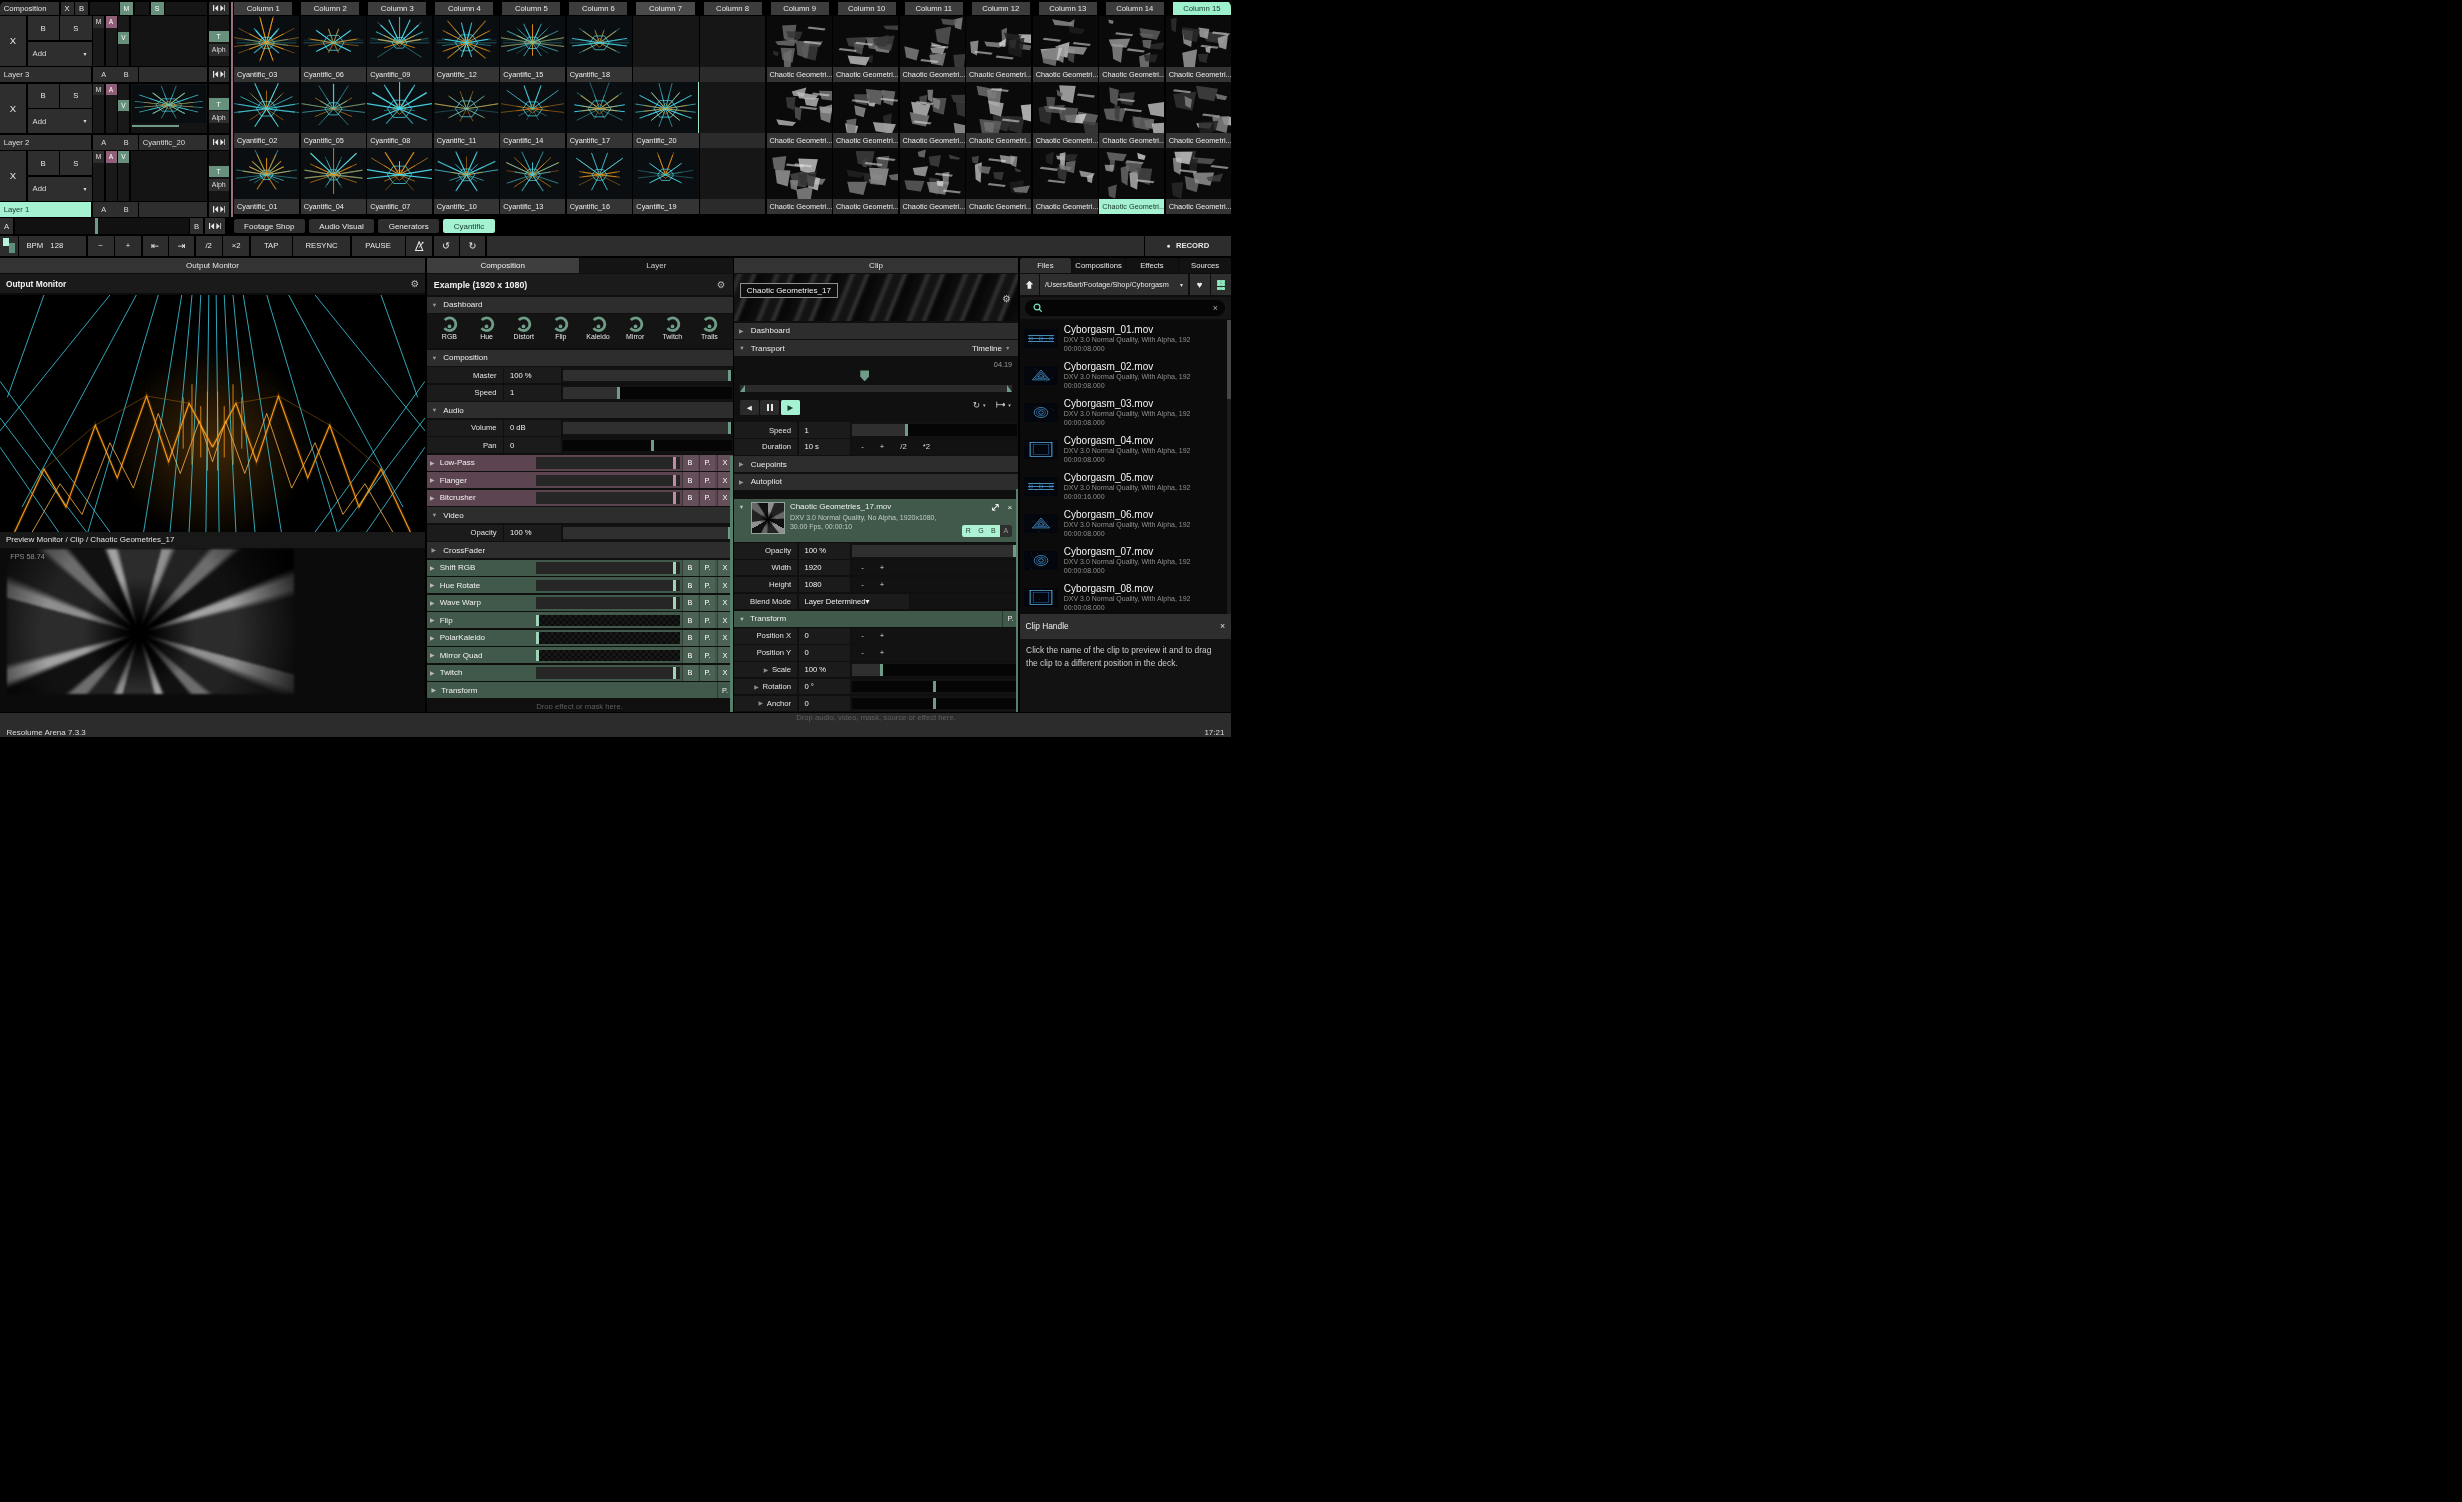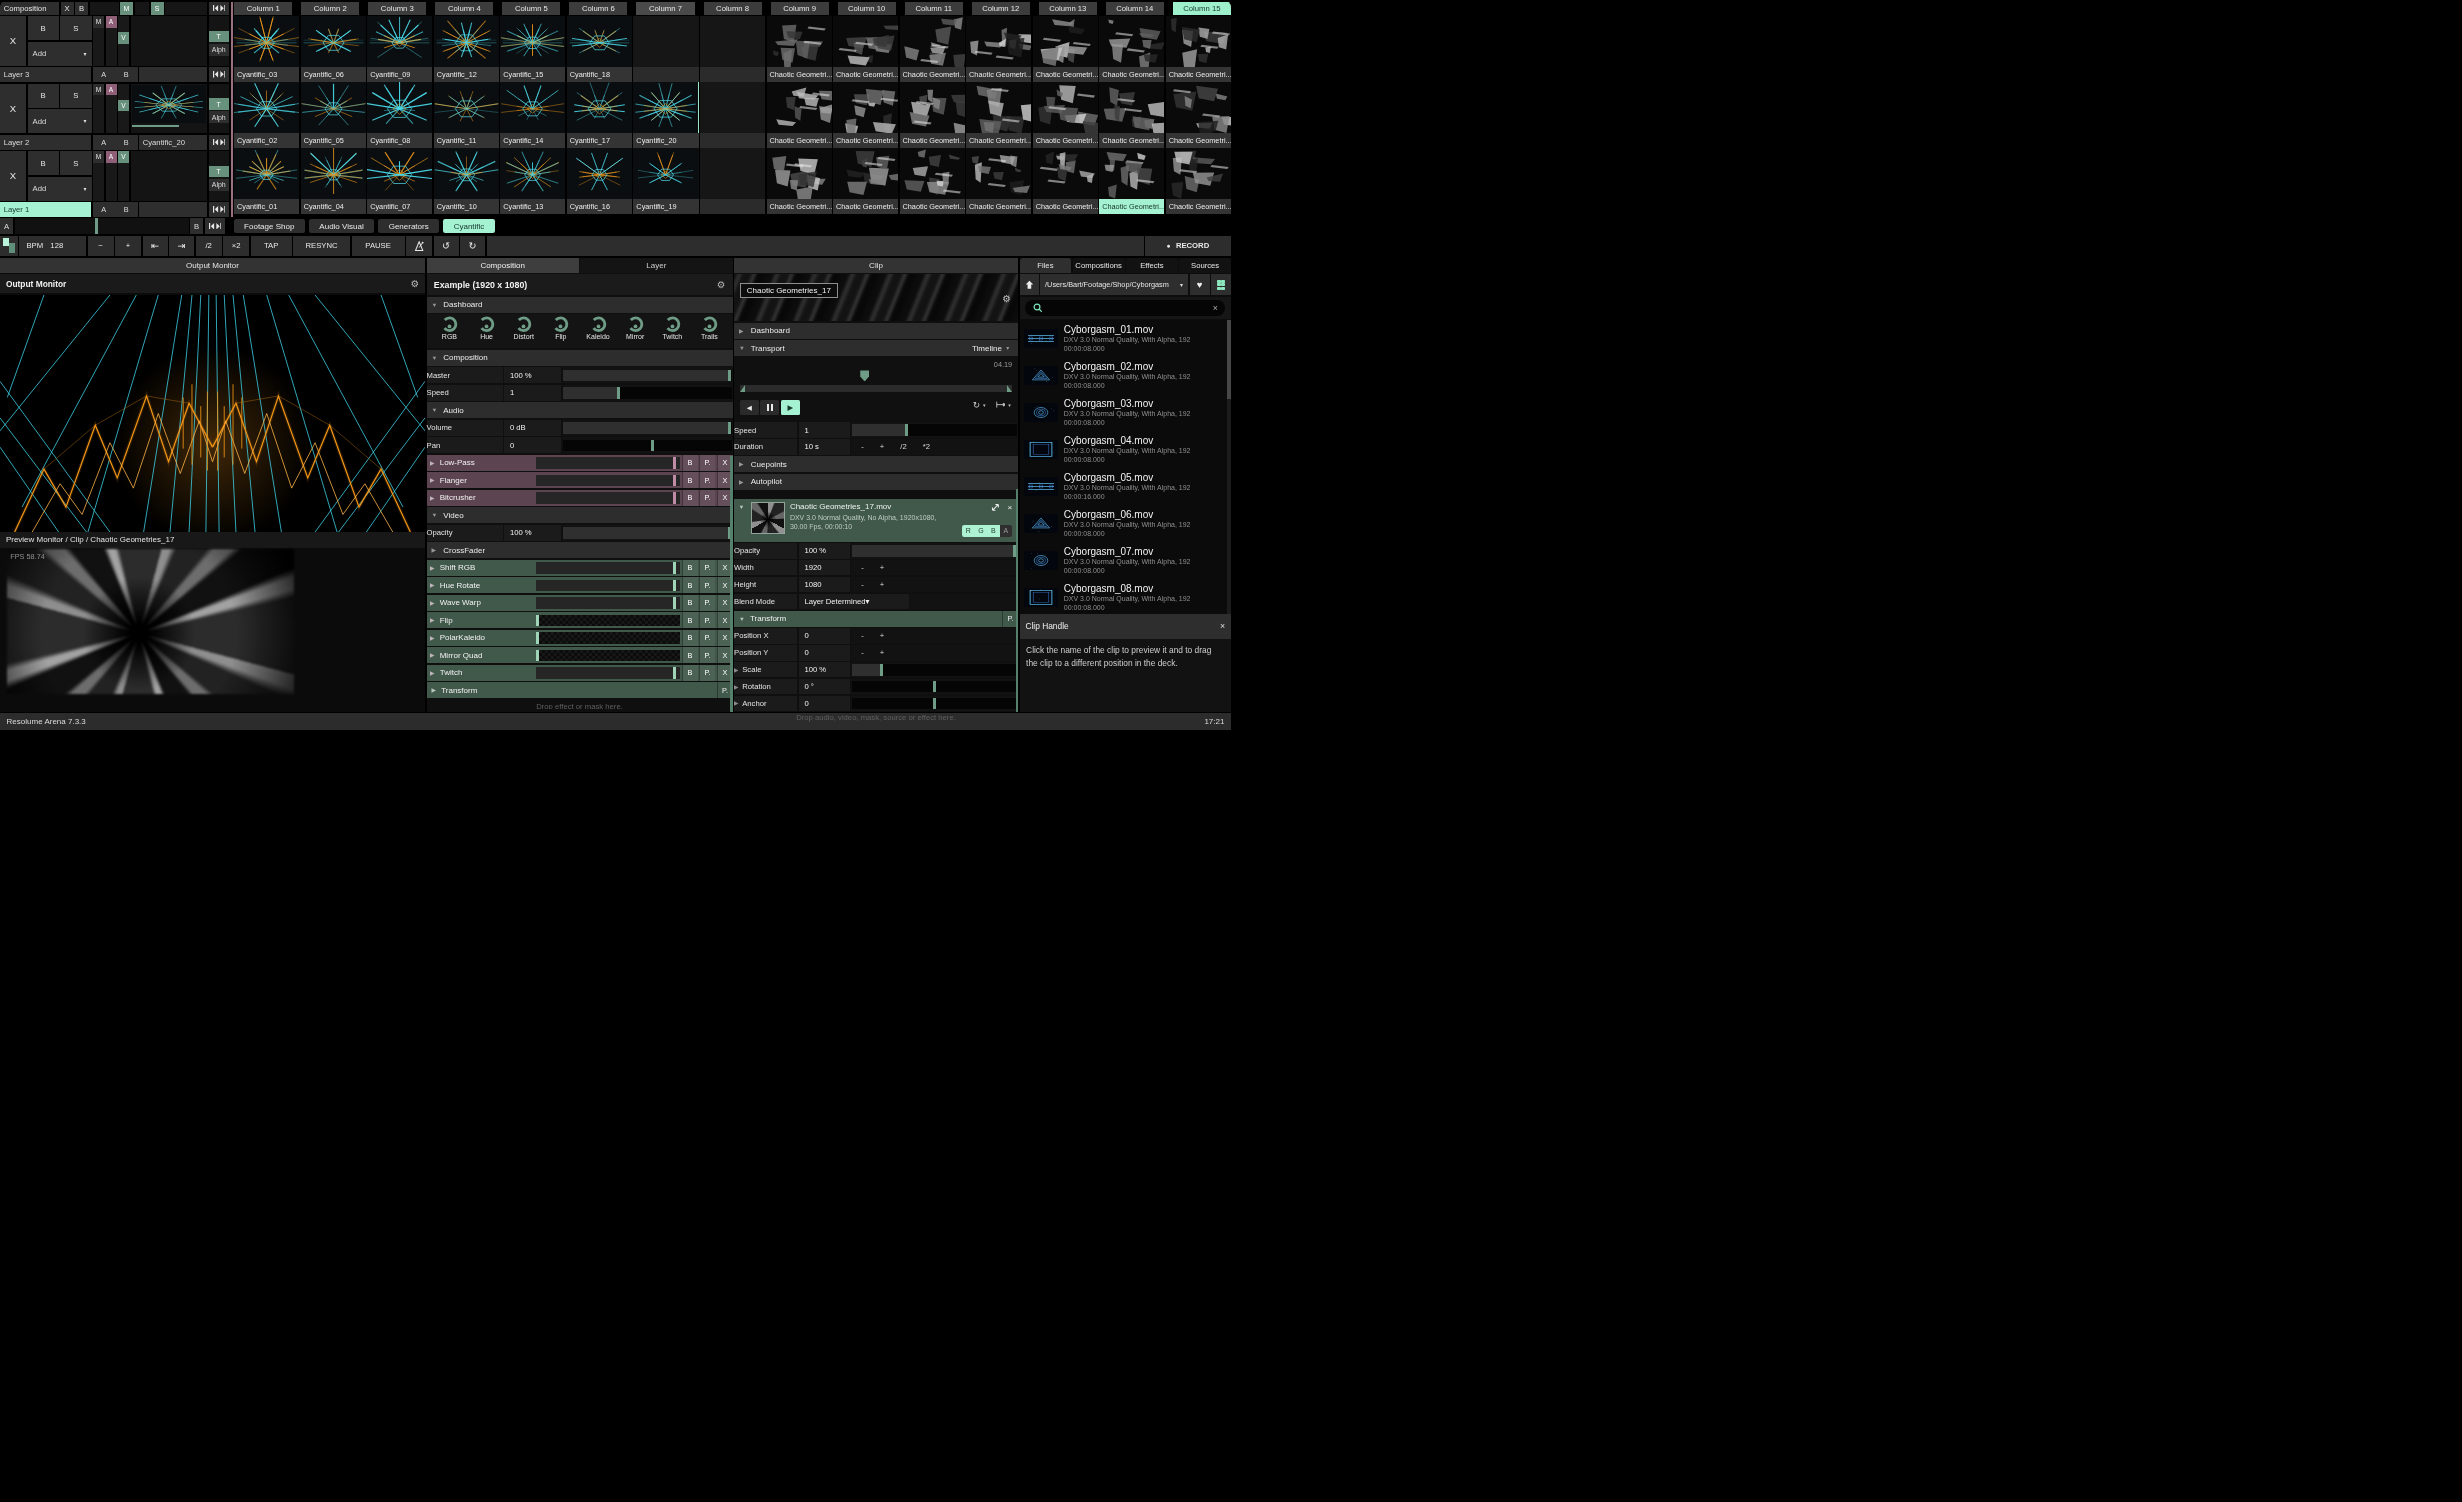--- a/index.html
+++ b/index.html
@@ -103,21 +103,21 @@
 .mp-title .gear{margin-left:auto;color:#b5b5b5;font-size:9.5px;font-weight:normal}
 .sec-header{height:16px;margin-top:1.5px;flex:none;background:#2d2d2d;display:flex;align-items:center;padding:0 5.1px;font-size:8px;color:#ececec;gap:5.1px}
 .sec-header .arr{font-size:5.9px;color:#979797;width:6.6px}
 .sec-header .right{margin-left:auto;display:flex;align-items:center;gap:4.4px}
 #knob-row{height:34px;margin-top:1.5px;flex:none;background:#141414;display:flex;align-items:flex-start;justify-content:space-around;padding:1.5px 4.4px 0}
 .knob{display:flex;flex-direction:column;align-items:center;width:32px}
 .knob svg{width:19px;height:19px}
 .knob .klabel{font-size:7px;color:#e6e6e6;margin-top:-1.5px}
 .rows{display:flex;flex-direction:column}
 .prow{height:16px;margin-top:1.5px;flex:none;display:flex;gap:1.5px;min-width:0}
-.prow .lab{width:76px;flex:none;background:#1b1b1b;display:flex;align-items:center;justify-content:flex-start;padding-right:5.9px;font-size:7.7px;color:#e3e3e3;gap:3.7px}
+.prow .lab{width:76px;flex:none;background:#1b1b1b;display:flex;align-items:center;justify-content:flex-end;padding-right:5.9px;font-size:7.7px;color:#e3e3e3;gap:3.7px}
 .prow .lab .arr{font-size:5.9px;color:#8a8a8a}
 .prow .val{width:57px;flex:none;background:#1b1b1b;display:flex;align-items:center;padding-left:5.9px;font-size:7.7px;color:#f0f0f0;white-space:nowrap}
 .prow .ctrl{flex:1;background:#121212;position:relative;display:flex;align-items:center;min-width:0}
 .track{position:relative;height:11.7px;flex:1;margin:0 0.7px;background:#050505;overflow:hidden}
 .track .fill{position:absolute;left:0;top:0;bottom:0;background:#2f2f2f}
 .track .handle{position:absolute;top:0;bottom:0;width:2.9px;background:#6f9c86}
 .steps{display:flex;gap:16px;padding-left:10.3px;font-size:7.7px;color:#d8d8d8}
 
 .fxrow{height:16px;margin-top:1.5px;flex:none;display:flex;gap:1.5px;align-items:center}
 .fxrow.audio{background:#5c4450}
@@ -197,21 +197,21 @@
 .fitem .finfo{flex:1;min-width:0}
 .fitem .fname{font-size:10px;font-weight:400;color:#f4f4f4;white-space:nowrap;overflow:hidden}
 .fitem .fmeta{font-size:7px;color:#8f8f8f;white-space:nowrap;overflow:hidden;line-height:1.35}
 .flist-scrolltrack{position:absolute;right:0;top:0;bottom:0;width:4.4px;background:#1c1c1c}
 .flist-scrollthumb{position:absolute;right:0;top:0;width:4.4px;height:79px;background:#474747}
 .clip-handle{flex:none}
 .ch-header{height:25px;background:#2e2e2e;display:flex;align-items:center;padding:0 5.9px;font-size:8.4px;color:#f0f0f0}
 .ch-header .x{margin-left:auto;font-size:8.8px;color:#ddd}
 .ch-body{height:73px;background:#121212;padding:5.9px 6.6px;font-size:8.4px;color:#cfcfcf;line-height:1.45}
 
-#statusbar{height:17px;flex:none;margin-top:1.5px;background:#2c2c2c;display:flex;align-items:center;padding:0 6.6px;font-size:8px;color:#dcdcdc}
+#statusbar{height:24px;flex:none;margin-top:1.5px;background:#2c2c2c;display:flex;align-items:flex-end;padding:0 6.6px;font-size:8px;color:#dcdcdc}
 #statusbar .right{margin-left:auto}
 </style>
 </head>
 <body>
 
 <div id="window">
 
 
   <div id="deck">
     <div id="layer-controls">

